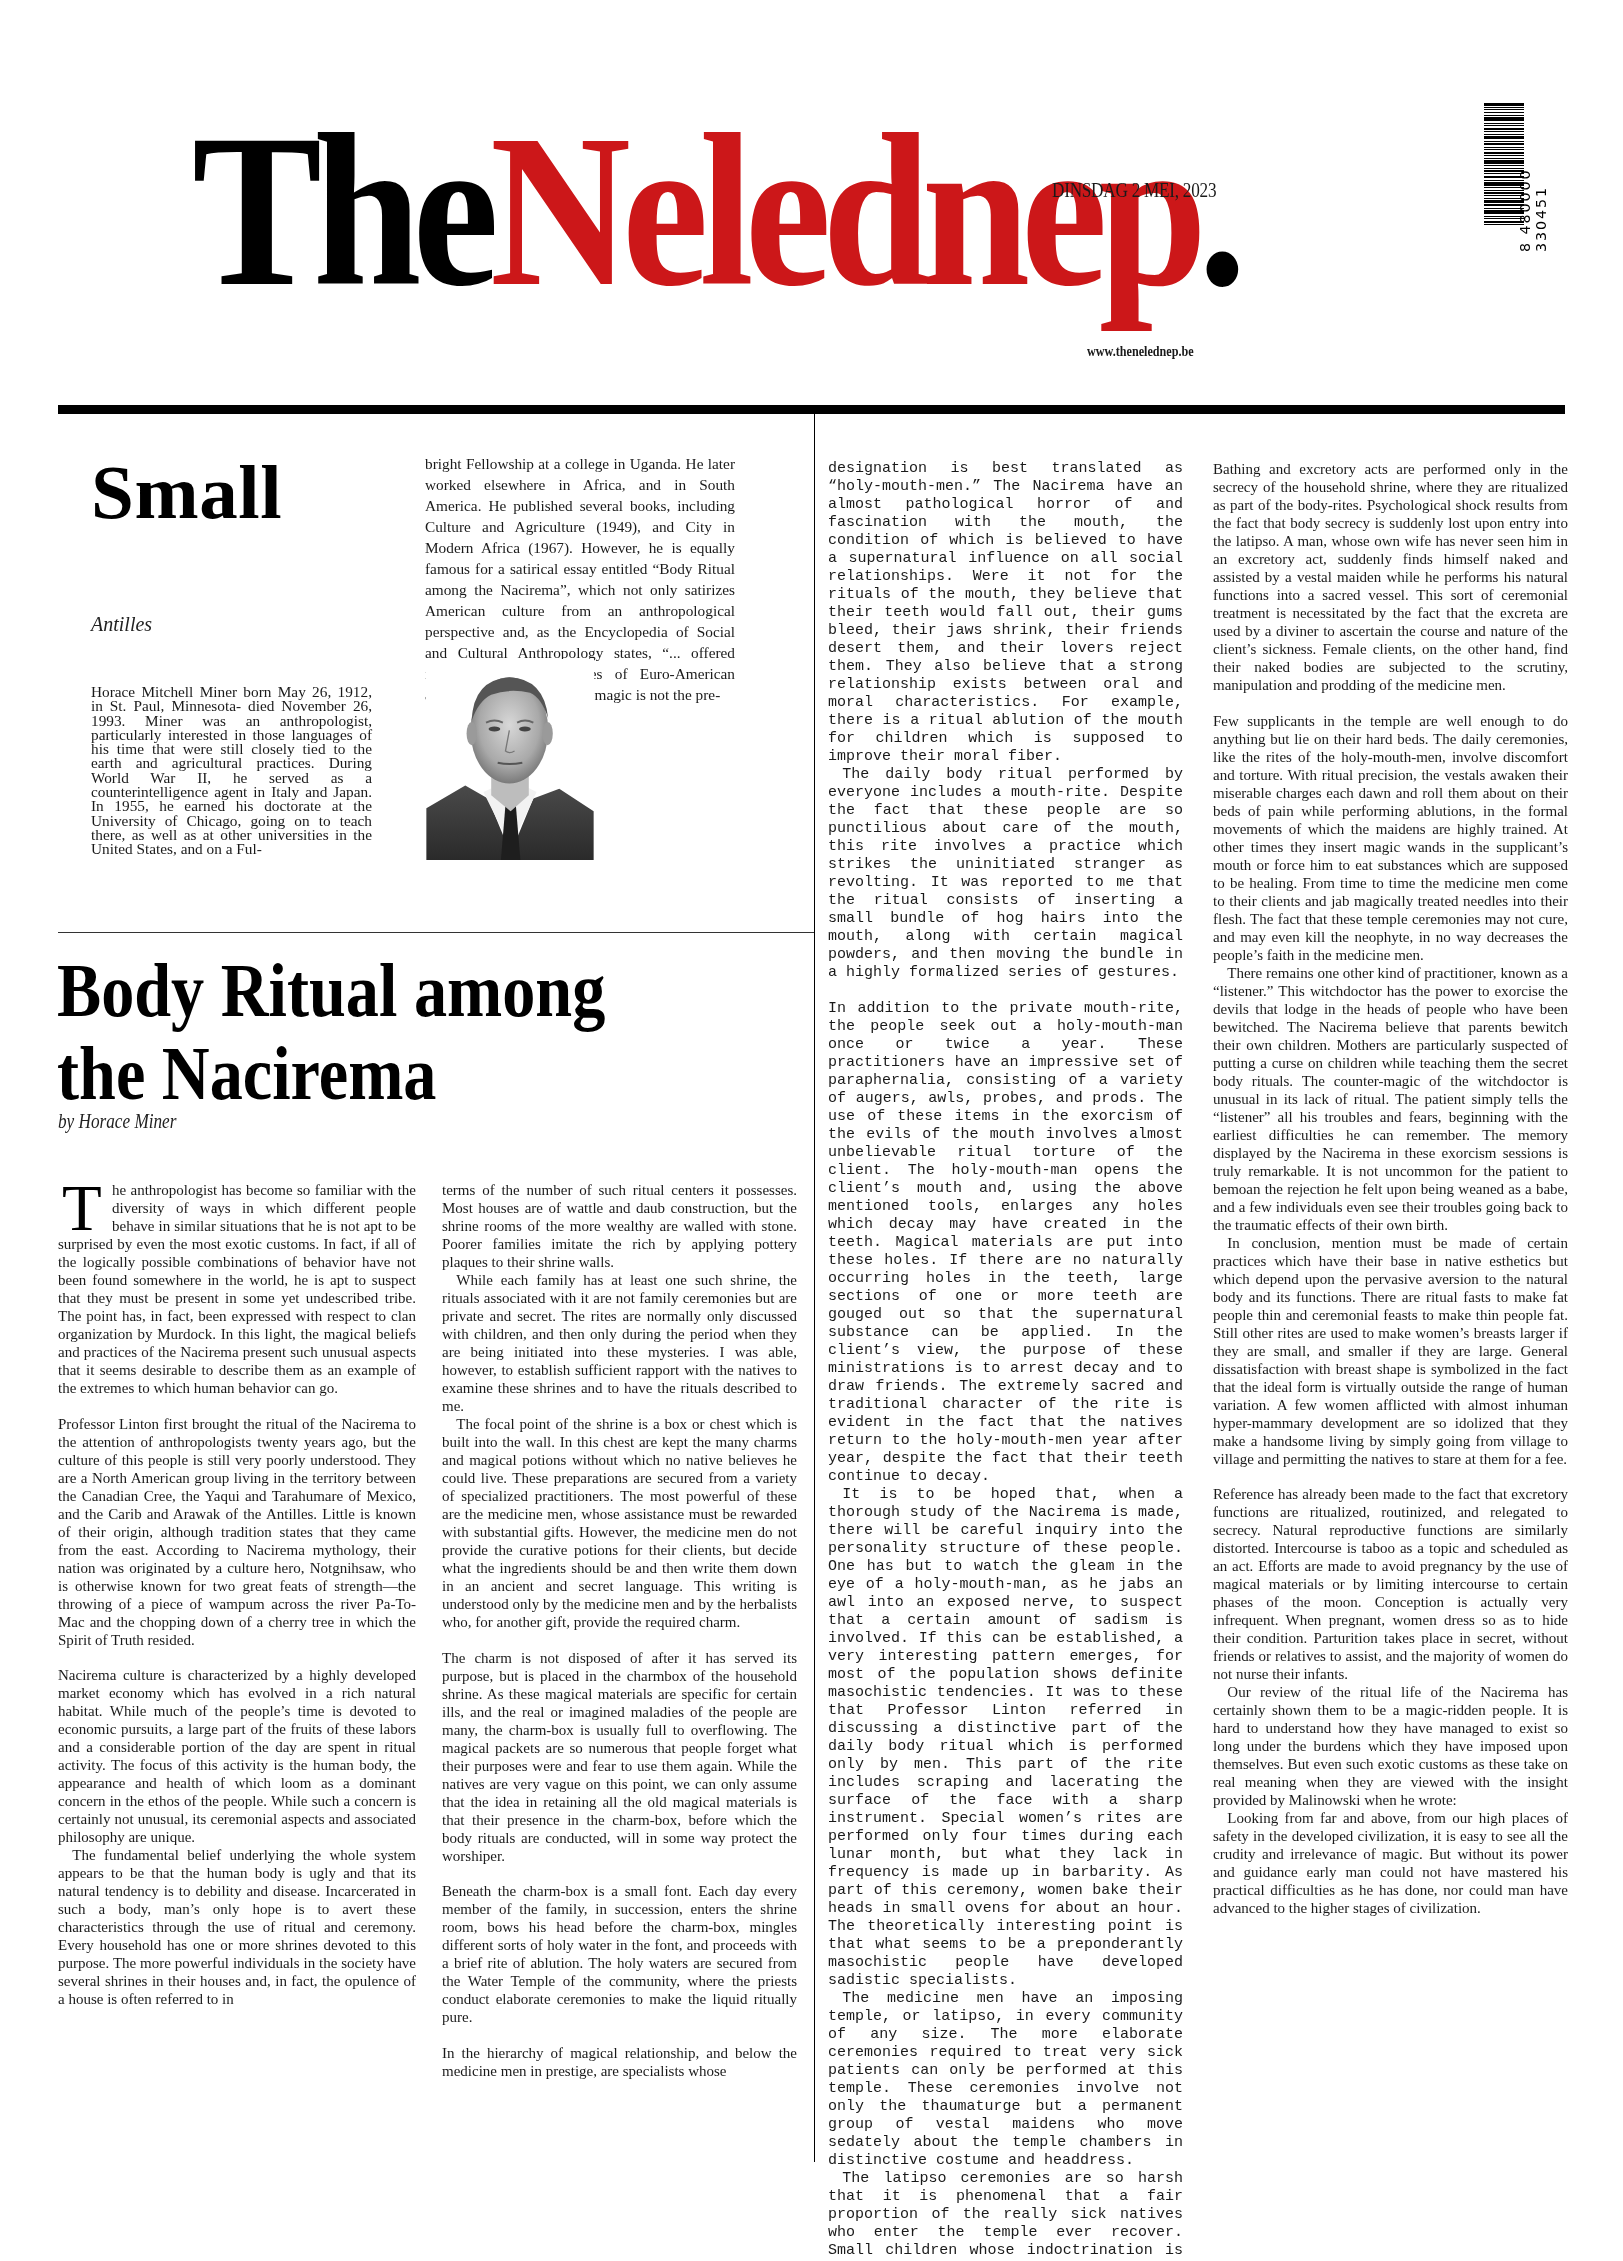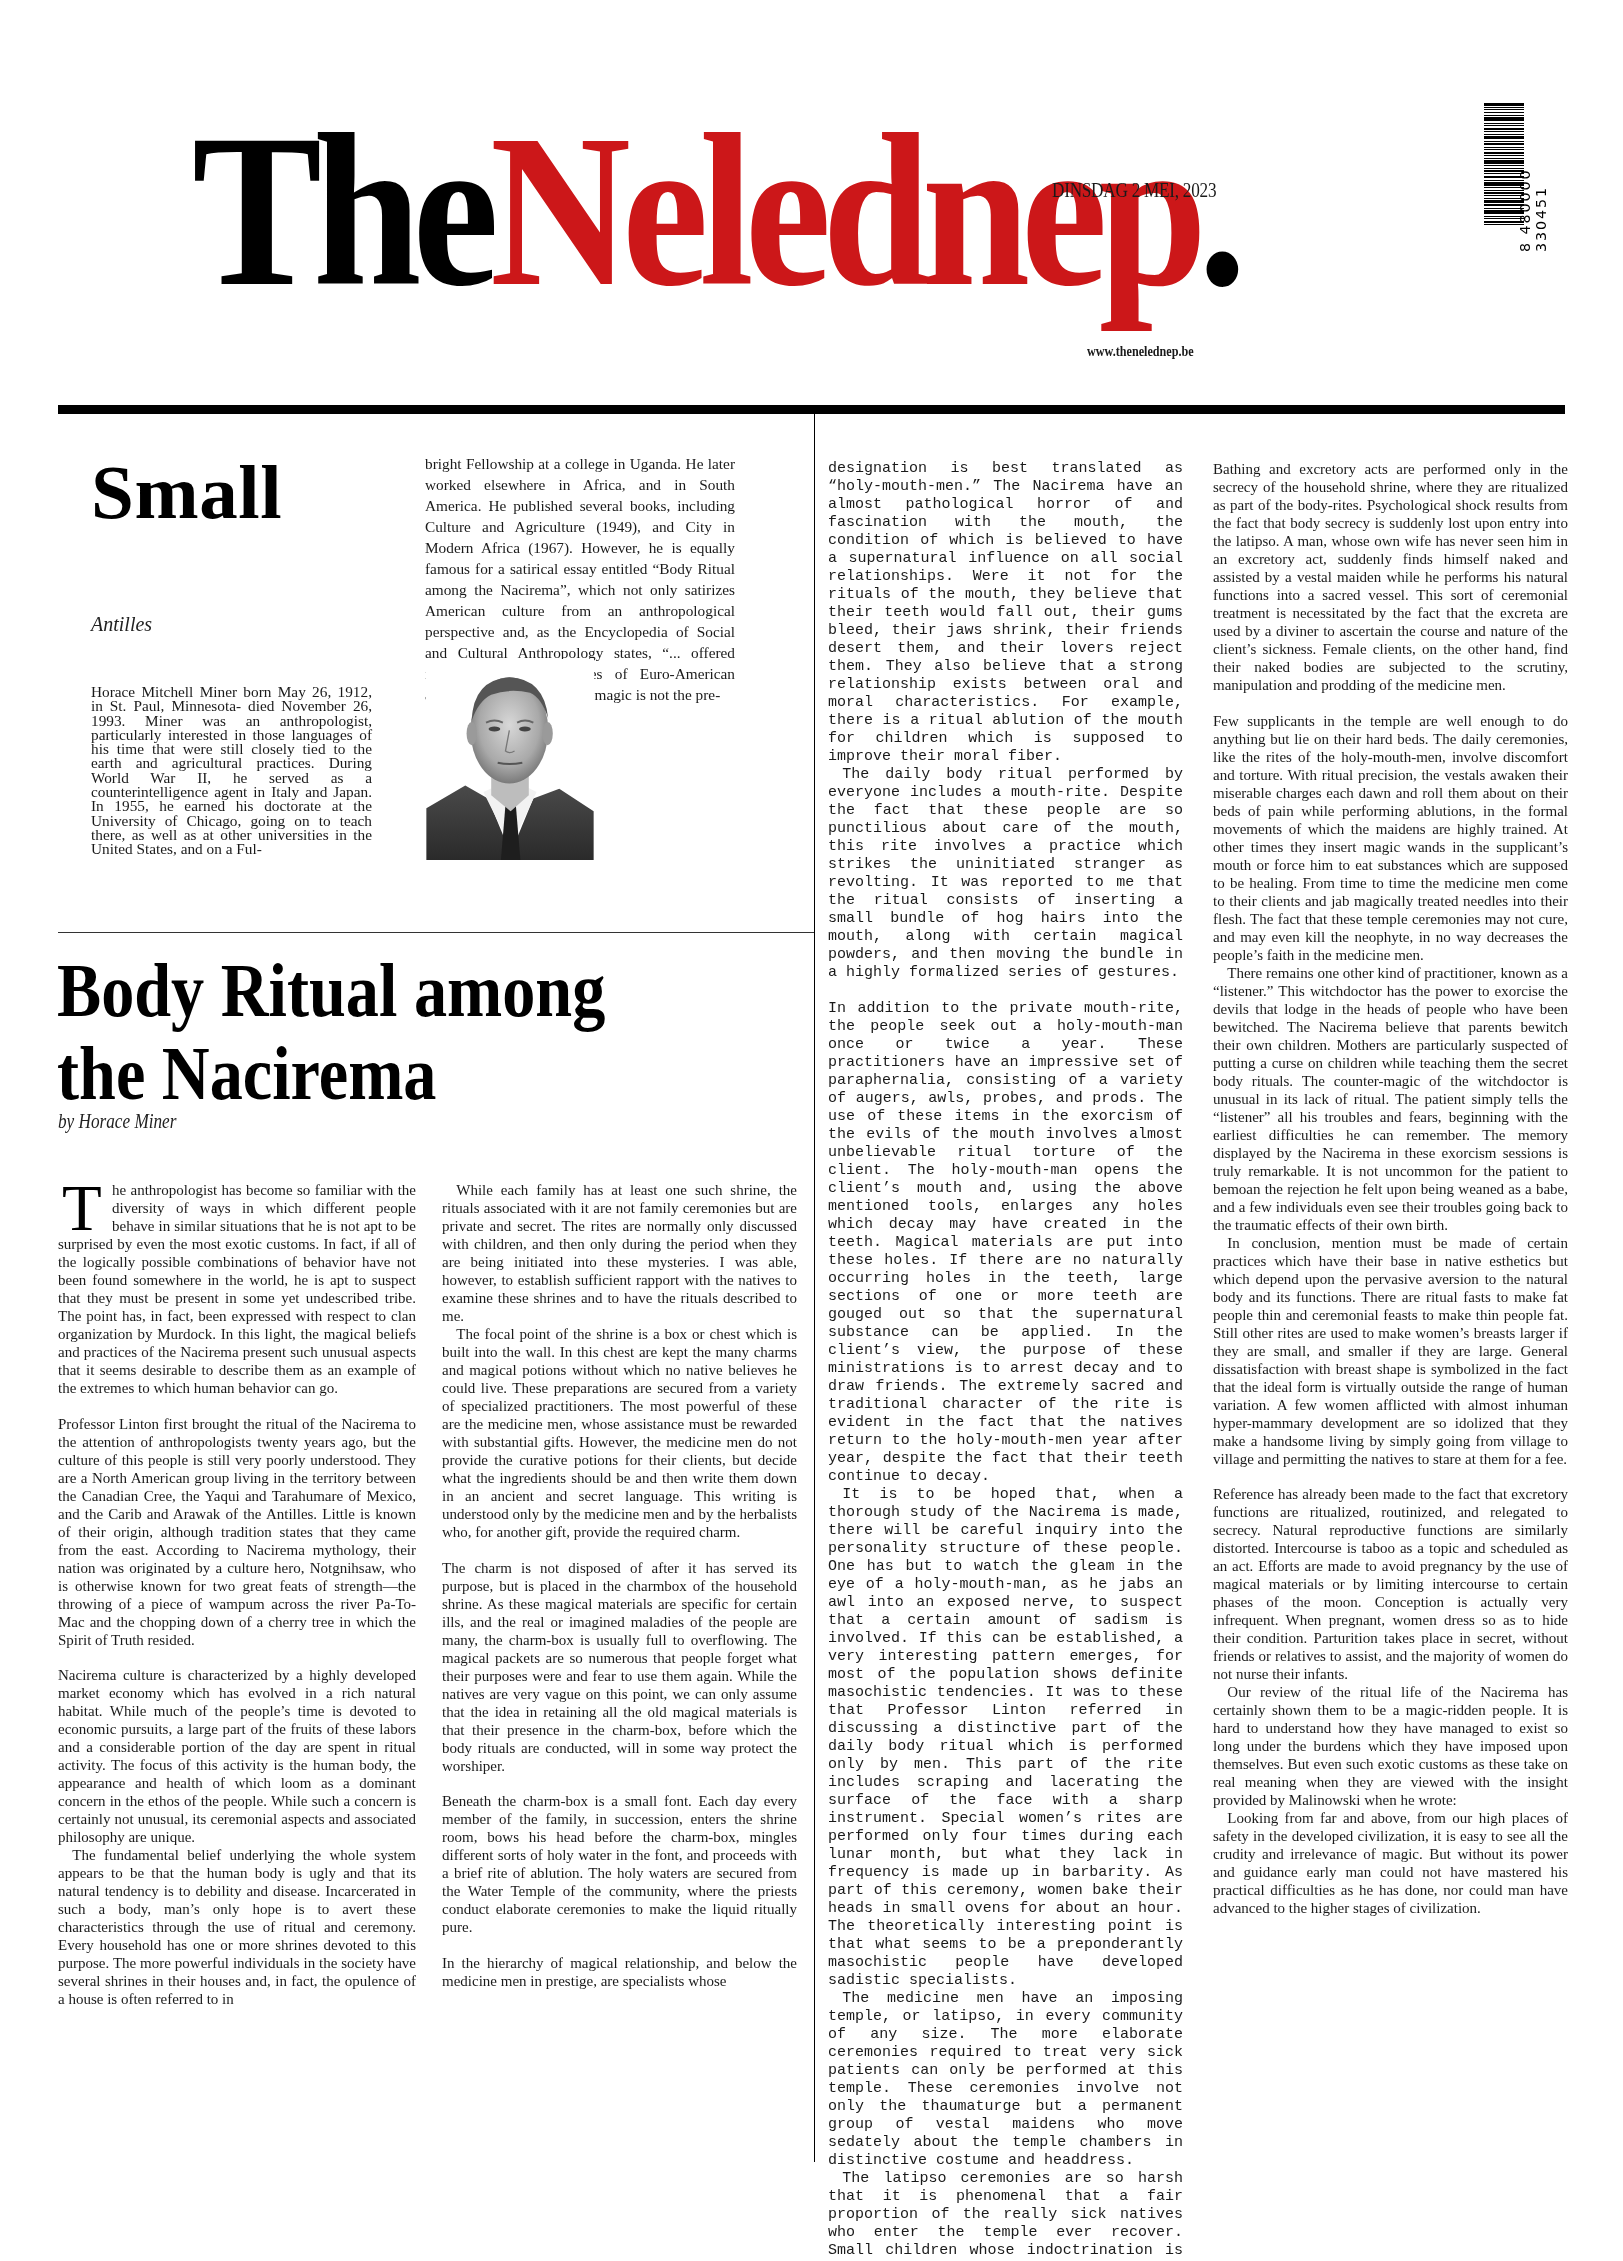--- a/index.html
+++ b/index.html
@@ -214,20 +214,21 @@
   </h1>
   <div class="byline">by Horace Miner</div>
 
   <div class="col a-col1">
       <p class="first"><span class="dropcap">T</span><span>he anthropologist has become so familiar with the diversity of ways in which different people behave in similar situations that he is not apt to be surprised by even the most exotic customs. In fact, if all of the logically possible combinations of behavior have not been found somewhere in the world, he is apt to suspect that they must be present in some yet undescribed tribe. The point has, in fact, been expressed with respect to clan organization by Murdock. In this light, the magical beliefs and practices of the Nacirema present such unusual aspects that it seems desirable to describe them as an example of the extremes to which human behavior can go.</span></p>
       <p class="gap">Professor Linton first brought the ritual of the Nacirema to the attention of anthropologists twenty years ago, but the culture of this people is still very poorly understood. They are a North American group living in the territory between the Canadian Cree, the Yaqui and Tarahumare of Mexico, and the Carib and Arawak of the Antilles. Little is known of their origin, although tradition states that they came from the east. According to Nacirema mythology, their nation was originated by a culture hero, Notgnihsaw, who is otherwise known for two great feats of strength—the throwing of a piece of wampum across the river Pa-To-Mac and the chopping down of a cherry tree in which the Spirit of Truth resided.</p>
       <p class="gap">Nacirema culture is characterized by a highly developed market economy which has evolved in a rich natural habitat. While much of the people’s time is devoted to economic pursuits, a large part of the fruits of these labors and a considerable portion of the day are spent in ritual activity. The focus of this activity is the human body, the appearance and health of which loom as a dominant concern in the ethos of the people. While such a concern is certainly not unusual, its ceremonial aspects and associated philosophy are unique.</p>
       <p class="ind">The fundamental belief underlying the whole system appears to be that the human body is ugly and that its natural tendency is to debility and disease. Incarcerated in such a body, man’s only hope is to avert these characteristics through the use of ritual and ceremony. Every household has one or more shrines devoted to this purpose. The more powerful individuals in the society have several shrines in their houses and, in fact, the opulence of a house is often referred to in</p>
     </div>
   <div class="col a-col2">
+      <p>terms of the number of such ritual centers it possesses. Most houses are of wattle and daub construction, but the shrine rooms of the more wealthy are walled with stone. Poorer families imitate the rich by applying pottery plaques to their shrine walls.</p>
       <p class="ind">While each family has at least one such shrine, the rituals associated with it are not family ceremonies but are private and secret. The rites are normally only discussed with children, and then only during the period when they are being initiated into these mysteries. I was able, however, to establish sufficient rapport with the natives to examine these shrines and to have the rituals described to me.</p>
       <p class="ind">The focal point of the shrine is a box or chest which is built into the wall. In this chest are kept the many charms and magical potions without which no native believes he could live. These preparations are secured from a variety of specialized practitioners. The most powerful of these are the medicine men, whose assistance must be rewarded with substantial gifts. However, the medicine men do not provide the curative potions for their clients, but decide what the ingredients should be and then write them down in an ancient and secret language. This writing is understood only by the medicine men and by the herbalists who, for another gift, provide the required charm.</p>
       <p class="gap">The charm is not disposed of after it has served its purpose, but is placed in the charmbox of the household shrine. As these magical materials are specific for certain ills, and the real or imagined maladies of the people are many, the charm-box is usually full to overflowing. The magical packets are so numerous that people forget what their purposes were and fear to use them again. While the natives are very vague on this point, we can only assume that the idea in retaining all the old magical materials is that their presence in the charm-box, before which the body rituals are conducted, will in some way protect the worshiper.</p>
       <p class="gap">Beneath the charm-box is a small font. Each day every member of the family, in succession, enters the shrine room, bows his head before the charm-box, mingles different sorts of holy water in the font, and proceeds with a brief rite of ablution. The holy waters are secured from the Water Temple of the community, where the priests conduct elaborate ceremonies to make the liquid ritually pure.</p>
       <p class="gap">In the hierarchy of magical relationship, and below the medicine men in prestige, are specialists whose</p>
     </div>
   <div class="col a-col3">
       <p>designation is best translated as “holy-mouth-men.” The Nacirema have an almost pathological horror of and fascination with the mouth, the condition of which is believed to have a supernatural influence on all social relationships. Were it not for the rituals of the mouth, they believe that their teeth would fall out, their gums bleed, their jaws shrink, their friends desert them, and their lovers reject them. They also believe that a strong relationship exists between oral and moral characteristics. For example, there is a ritual ablution of the mouth for children which is supposed to improve their moral fiber.</p>
       <p class="ind">The daily body ritual performed by everyone includes a mouth-rite. Despite the fact that these people are so punctilious about care of the mouth, this rite involves a practice which strikes the uninitiated stranger as revolting. It was reported to me that the ritual consists of inserting a small bundle of hog hairs into the mouth, along with certain magical powders, and then moving the bundle in a highly formalized series of gestures.</p>
       <p class="gap">In addition to the private mouth-rite, the people seek out a holy-mouth-man once or twice a year. These practitioners have an impressive set of paraphernalia, consisting of a variety of augers, awls, probes, and prods. The use of these items in the exorcism of the evils of the mouth involves almost unbelievable ritual torture of the client. The holy-mouth-man opens the client’s mouth and, using the above mentioned tools, enlarges any holes which decay may have created in the teeth. Magical materials are put into these holes. If there are no naturally occurring holes in the teeth, large sections of one or more teeth are gouged out so that the supernatural substance can be applied. In the client’s view, the purpose of these ministrations is to arrest decay and to draw friends. The extremely sacred and traditional character of the rite is evident in the fact that the natives return to the holy-mouth-men year after year, despite the fact that their teeth continue to decay.</p>

